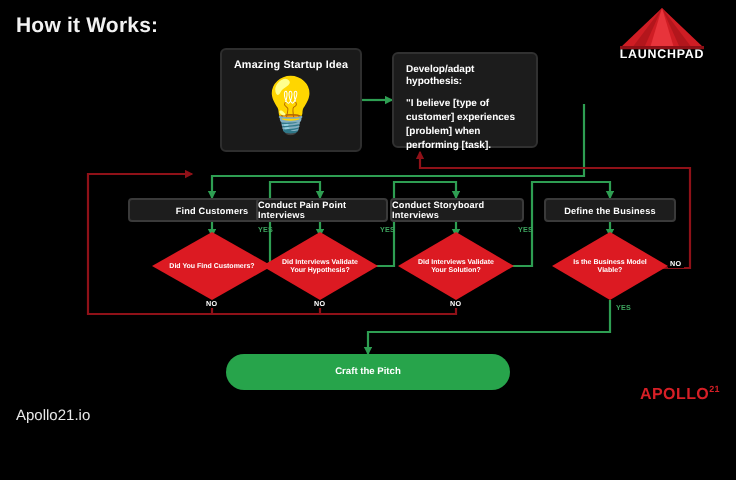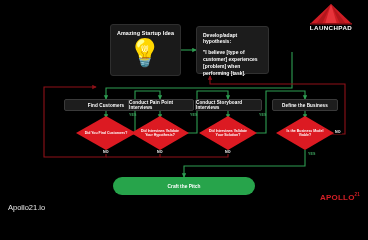--- a/index.html
+++ b/index.html
@@ -89,20 +89,21 @@
     letter-spacing: .1px; white-space: nowrap;
   }
   .edge-yes { color: #3ea55f; }
   .edge-no  { color: #ffffff; background: #000; padding: 0 1px; }
 </style>
 </head>
 <body>
 
 <div id="stage">
 
+  <div class="page-title">How it Works:</div>
 
   <div class="launchpad">
     <svg width="58" height="24" viewBox="0 0 58 24">
       <path d="M29 2 L50 22 L8 22 Z" fill="#cf1d24"></path>
       <path d="M29 2 L35 22 L23 22 Z" fill="#e8343b"></path>
       <path d="M29 2 L44 22 L38 22 Z" fill="#b3161c"></path>
       <path d="M29 2 L20 22 L14 22 Z" fill="#b3161c"></path>
       <rect x="8" y="21" width="42" height="1.6" fill="#8d1016"></rect>
     </svg>
     <div class="lp-text">LAUNCHPAD</div>

